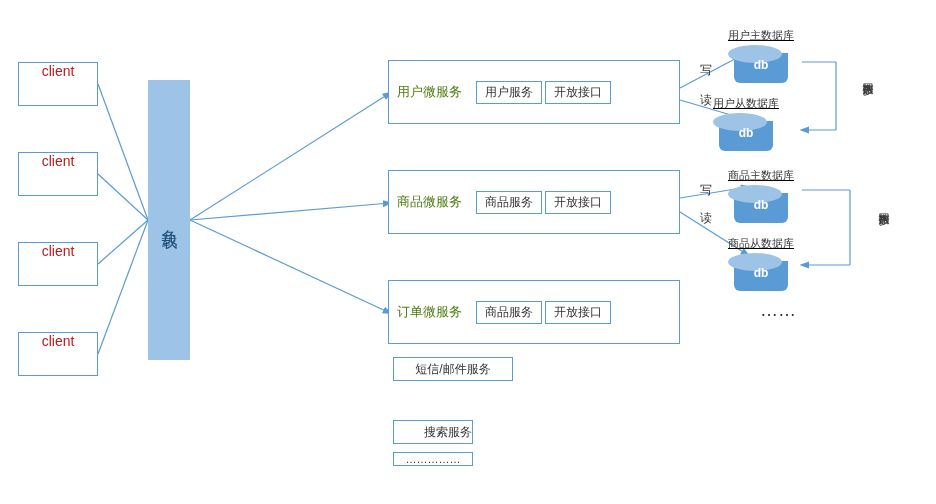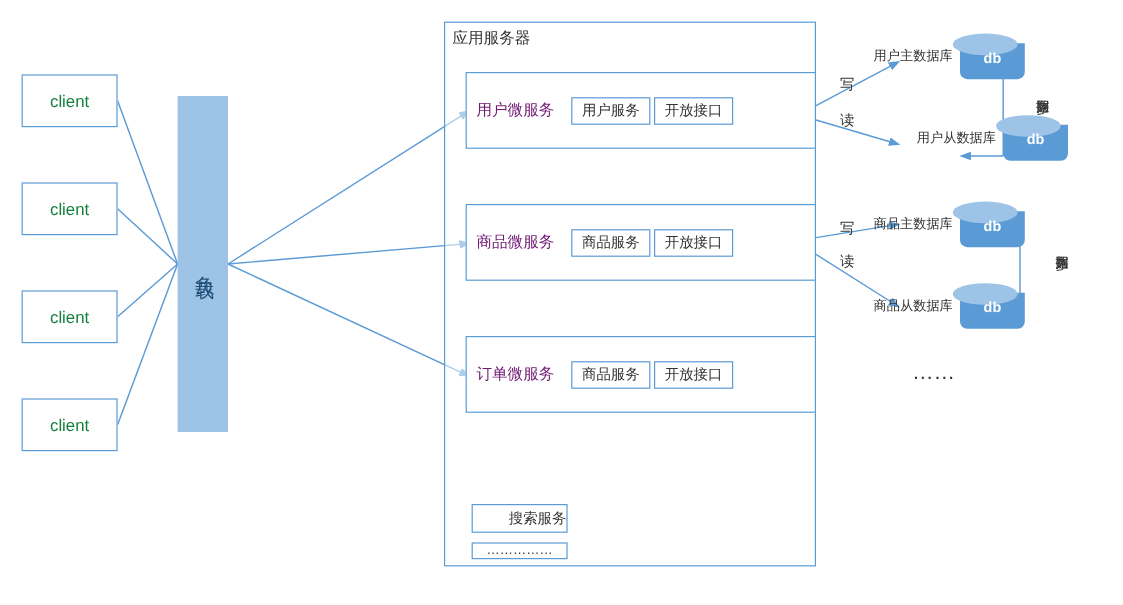--- a/index.html
+++ b/index.html
@@ -16,24 +16,23 @@
       height: 504px;
       position: relative;
       background: #fff;
     }
     
     .client-box {
       position: absolute;
       border: 1.5px solid #5b9bd5;
       background: #fff;
       display: flex;
-      align-items: center;
       justify-content: center;
       font-size: 14px;
-      color: #15803d;
+      color: #b91c1c;
       width: 80px;
       height: 44px;
     }
     
     .load-balancer {
       position: absolute;
       background: #9dc3e6;
       display: flex;
       align-items: center;
       justify-content: center;
@@ -60,21 +59,21 @@
     
     .micro-group {
       position: absolute;
       border: 1.5px solid #5b9bd5;
       background: #fff;
       display: flex;
       align-items: center;
     }
     .micro-label {
       font-size: 13px;
-      color: #701a75;
+      color: #4d7c0f;
       padding: 0 8px;
       white-space: nowrap;
     }
     .service-stack {
       display: flex;
       flex-direction: row;
       gap: 3px;
       padding: 4px 6px;
     }
     .service-item {
@@ -95,21 +94,23 @@
       color: #333;
       display: flex;
       align-items: center;
       justify-content: center;
       white-space: nowrap;
     }
     
     .db-group {
       position: absolute;
       display: flex;
-      align-items: center;
+      flex-direction: column;
+      align-items: center;
+      text-decoration: underline;
     }
     .db-label-top {
       font-size: 11px;
       color: #333;
       margin-bottom: 2px;
       white-space: nowrap;
     }
     .db-cylinder {
       width: 66px;
       height: 38px;
@@ -225,23 +226,20 @@
     <span>client</span>
   </div>
   <div class="client-box" style="top:332px;left:18px;">
     <span>client</span>
   </div>
 
   <div class="load-balancer" style="top:80px;left:148px;">
     <span>负载</span>
   </div>
 
-  <div class="app-server" style="top:18px;left:370px;width:310px;height:454px;">
-    <span class="app-server-label" style="top:4px;left:6px;position:absolute;font-size:13px;color:#333;">应用服务器</span>
-  </div>
 
   <div class="micro-group" style="position:absolute;top:60px;left:388px;width:292px;height:64px;">
     <span class="micro-label">用户微服务</span>
     <div class="service-stack">
       <div class="service-item">用户服务</div>
       <div class="service-item">开放接口</div>
     </div>
   </div>
 
   <div class="micro-group" style="position:absolute;top:170px;left:388px;width:292px;height:64px;">
@@ -253,37 +251,40 @@
   </div>
 
   <div class="micro-group" style="position:absolute;top:280px;left:388px;width:292px;height:64px;">
     <span class="micro-label">订单微服务</span>
     <div class="service-stack">
       <div class="service-item">商品服务</div>
       <div class="service-item">开放接口</div>
     </div>
   </div>
 
+  <div class="standalone-service" style="top:357px;left:393px;width:120px;height:24px;">
+    <span>短信/邮件服务</span>
+  </div>
   <div class="standalone-service" style="top:420px;left:393px;width:80px;height:24px;justify-content:flex-end;">
     <span>搜索服务</span>
   </div>
   <div class="standalone-service" style="top:452px;left:393px;width:80px;height:14px;font-size:11px;">
     <span>……………</span>
   </div>
 
   <div class="db-group" style="top:28px;left:728px;">
     <div class="db-label-top">用户主数据库</div>
     <div class="db-cylinder">
       <div class="db-body"></div>
       <div class="db-top-ellipse"></div>
       <span class="db-text">db</span>
     </div>
   </div>
 
-  <div class="db-group" style="top:96px;left:764px;justify-content:center;">
+  <div class="db-group" style="top:96px;left:713px;justify-content:center;">
     <div class="db-label-top">用户从数据库</div>
     <div class="db-cylinder">
       <div class="db-body"></div>
       <div class="db-top-ellipse"></div>
       <span class="db-text">db</span>
     </div>
   </div>
 
   <div class="db-group" style="top:168px;left:728px;text-align:right;">
     <div class="db-label-top">商品主数据库</div>

